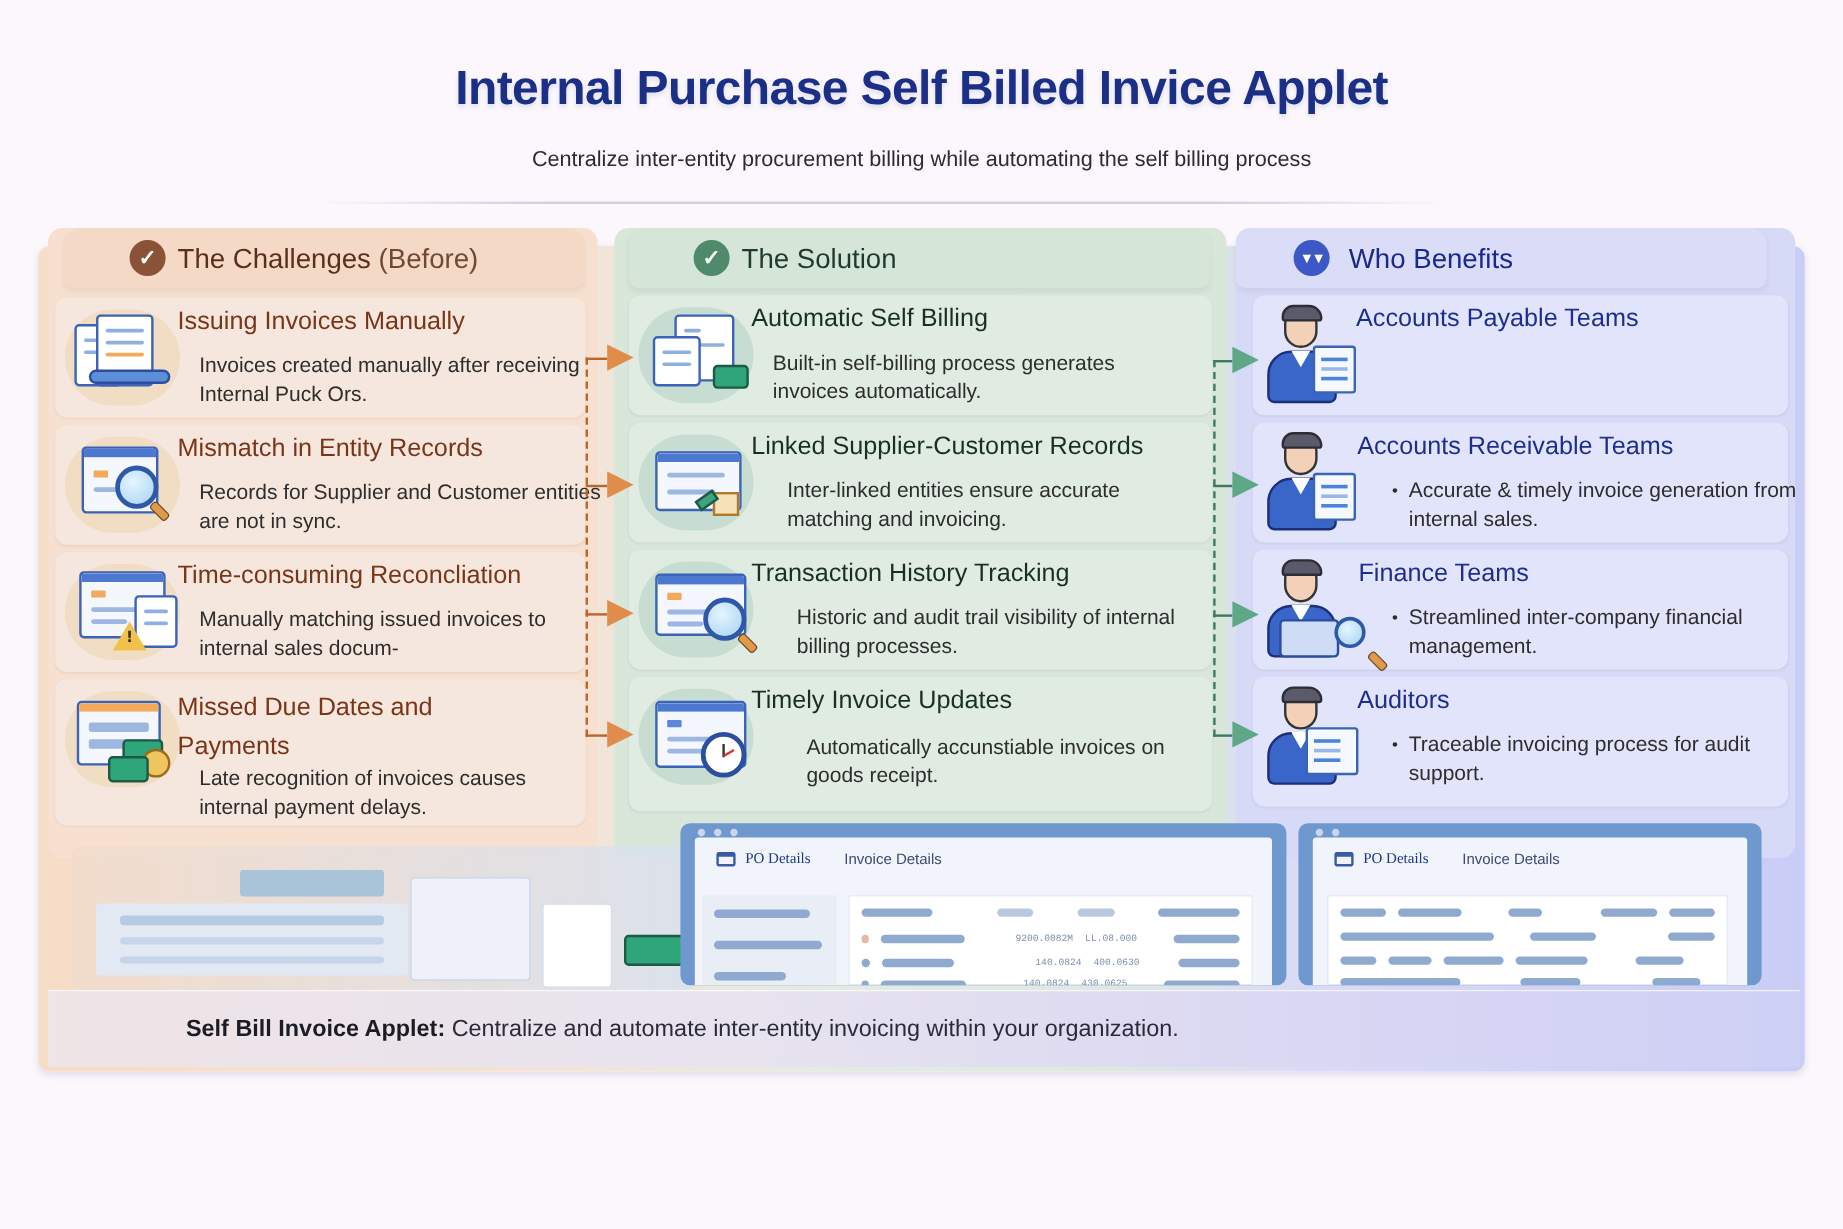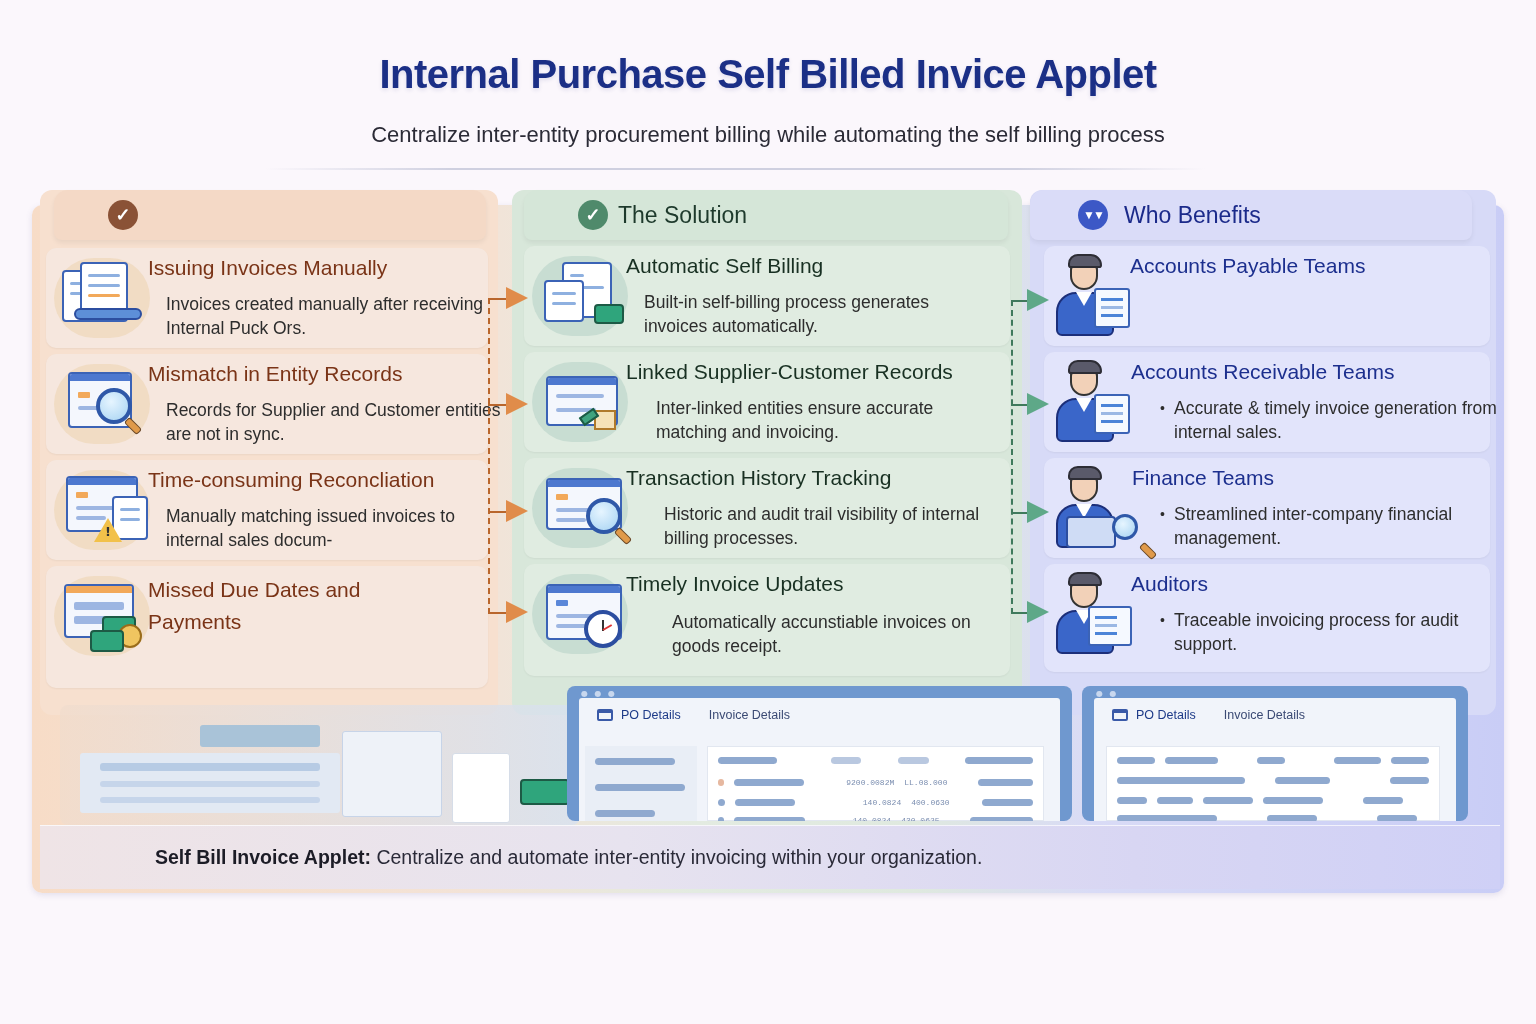--- a/index.html
+++ b/index.html
@@ -11,21 +11,21 @@
   }
   .title {
     position: absolute; left: 0; right: 0; top: 52px;
     text-align: center; font-size: 40px; font-weight: bold;
     color: #1b2f86; letter-spacing: -0.5px;
     text-shadow: 0 2px 4px rgba(30,40,120,0.12);
     font-family: "Liberation Sans", sans-serif;
   }
   .subtitle {
     position: absolute; left: 0; right: 0; top: 122px;
-    text-align: center; font-size: 22px; color: #2b2b36;
+    text-align: center; font-size: 18px; color: #2b2b36;
     font-family: "Liberation Sans", sans-serif;
   }
   .divider {
     position: absolute; left: 265px; width: 940px; top: 168px; height: 2px;
     background: linear-gradient(90deg, rgba(200,200,215,0), #cfd0e0 20%, #cfd0e0 80%, rgba(200,200,215,0));
   }
   .frame {
     position: absolute; left: 32px; top: 205px; width: 1472px; height: 688px;
     border-radius: 10px;
     background: linear-gradient(90deg, #f7dcc7 0%, #f3e3d7 30%, #e3ebe1 45%, #dfe9df 60%, #d9dbf6 72%, #c9cdf6 100%);
@@ -162,21 +162,21 @@
     position: absolute; top: 686px; height: 135px; border-radius: 8px;
     background: #6f98cf; padding: 8px 10px 0 10px; overflow: hidden;
   }
   .app-window.w1 { left: 567px; width: 505px; }
   .app-window.w2 { left: 1082px; width: 386px; }
   .app-window .dots { position: absolute; top: 3px; left: 14px; font-size: 8px; color: #c8d7ee; letter-spacing: 2px; }
   .app-window .inner {
     position: absolute; left: 12px; right: 12px; top: 12px; bottom: 0; background: #f1f4fa; border-radius: 3px 3px 0 0;
   }
   .tabs { position: absolute; left: 18px; top: 10px; display: flex; align-items: center; gap: 28px; font-size: 12.5px; font-family: "Liberation Sans", sans-serif; }
-  .tabs .po { color: #1d3a88; display: flex; align-items: center; gap: 8px; }
+  .tabs .po { color: #1d3a88; display: flex; align-items: center; gap: 8px; font-family: Liberation Serif, serif; }
   .tabs .po .tico { width: 16px; height: 12px; border: 2px solid #3a5aa8; border-top-width: 4px; border-radius: 2px; }
   .tabs .inv { color: #3b4a74; text-align: center; }
   .grid { position: absolute; left: 128px; right: 16px; top: 48px; bottom: 0; background: #fff; border: 1px solid #e2e7f0; }
   .grid .row { position: absolute; left: 10px; right: 10px; height: 10px; display: flex; align-items: center; gap: 10px; font-size: 8px; color: #7b8eb0; font-family: "Liberation Mono", monospace; }
   .pill { height: 7px; border-radius: 4px; background: #8fa9cf; }
   .w2 .grid { left: 12px; }
   .sidepanel { position: absolute; left: 6px; top: 48px; width: 112px; bottom: 0; background: #e9eef6; }
   .sidepanel .pill { position: absolute; left: 10px; }
 
   .footer-bar {
@@ -195,20 +195,24 @@
 
 <div class="title">Internal Purchase Self Billed Invice Applet</div>
 <div class="subtitle">Centralize inter-entity procurement billing while automating the self billing process</div>
 <div class="divider"></div>
 
 <div class="frame"></div>
 
 <div class="col c1">
   <div class="col-head">
     <span class="check">✓</span>
+    <span class="hlabel">
+      <span>The Challenges</span>
+      <span class="light">(Before)</span>
+    </span>
   </div>
 
   <div class="card" style="top:58px;">
     <div class="ico">
       <div class="doc-ico" style="left:8px;top:12px;width:40px;height:52px;">
           <div class="ln" style="top:10px"></div>
           <div class="ln" style="top:20px"></div>
         </div>
       <div class="doc-ico" style="left:26px;top:4px;width:48px;height:60px;">
           <div class="ln" style="top:10px"></div>
@@ -259,20 +263,21 @@
       <div class="win-ico" style="left:10px;top:8px;width:70px;height:54px;">
           <div class="bar" style="background:#f2a95a"></div>
           <div class="ln" style="top:16px;width:50px;height:8px;"></div>
           <div class="ln" style="top:30px;width:50px;height:8px;"></div>
         </div>
       <div class="cash" style="left:48px;top:40px;"></div>
       <div class="coin" style="left:64px;top:48px;"></div>
       <div class="cash" style="left:36px;top:54px;"></div>
     </div>
     <div class="ctitle" style="white-space:normal;width:290px;line-height:32px;">Missed Due Dates and Payments</div>
+    <div class="cdesc" style="top:70px;width:330px;">Late recognition of invoices causes internal payment delays.</div>
   </div>
 </div>
 
 <div class="col c2">
   <div class="col-head">
     <span class="check">✓</span>
     <span class="hlabel">The Solution</span>
   </div>
 
   <div class="card" style="top:56px;">

